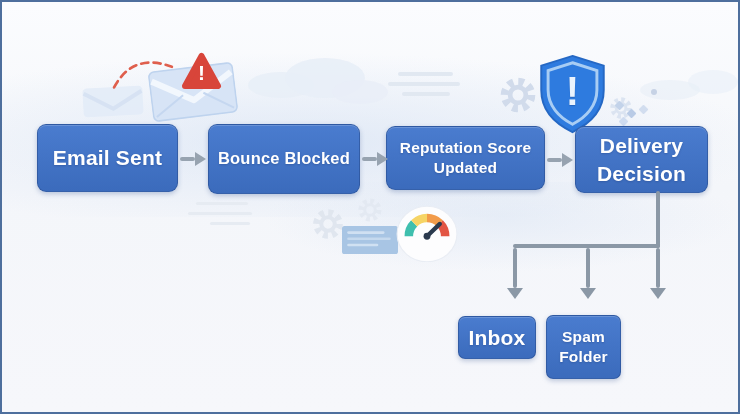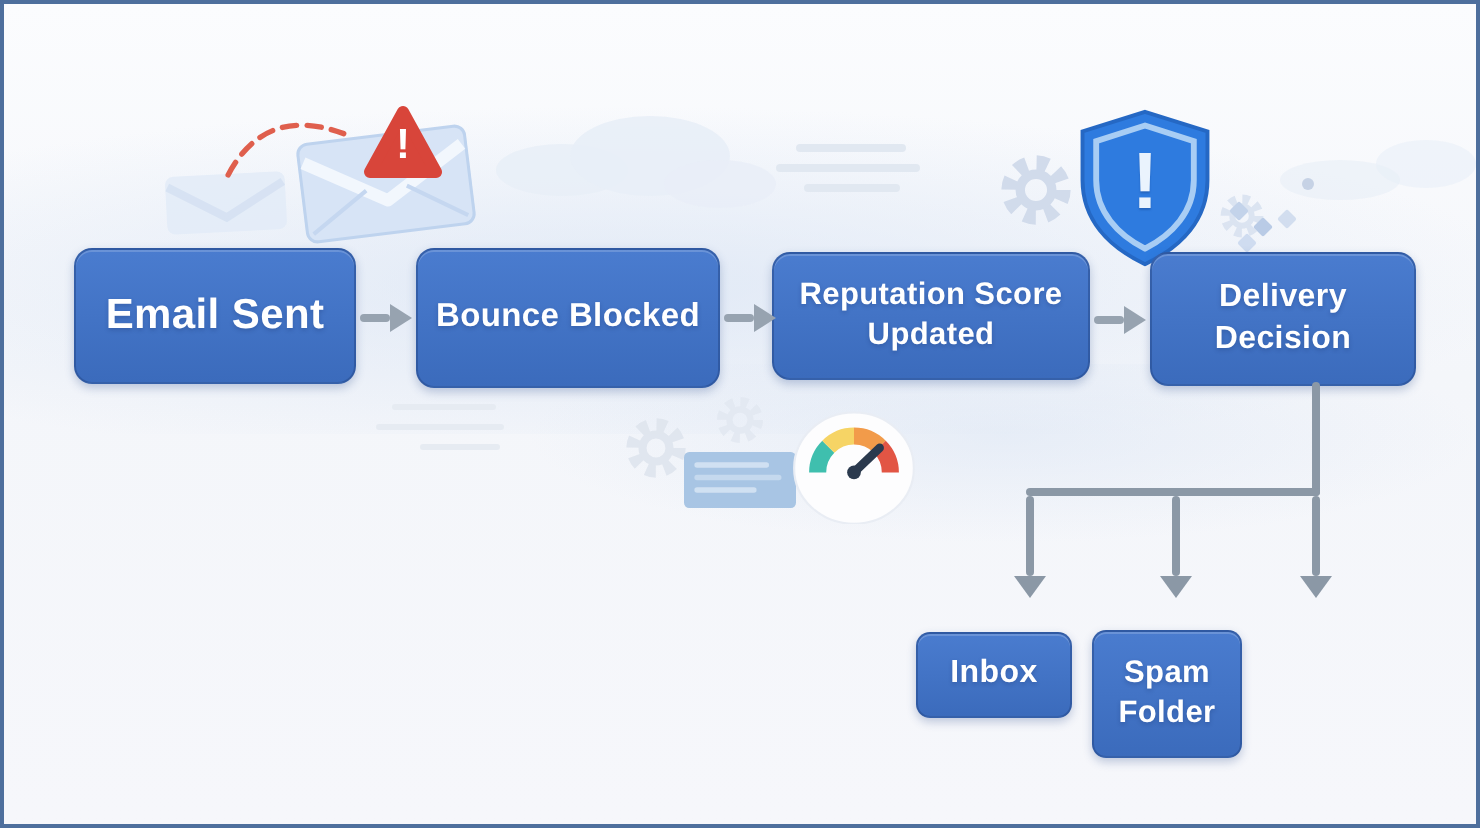--- a/index.html
+++ b/index.html
@@ -37,21 +37,21 @@
   .cloud{border-radius:50%;background:#e8eef7;}
   .sline{height:4px;border-radius:2px;background:#e1e8f1;}
   .fline{height:3px;border-radius:2px;background:#e6ebf2;}
   .cube{width:7px;height:7px;background:#c3d3ea;transform:rotate(45deg);border-radius:1px;}
   .dot{border-radius:50%;background:#c6d2e5;}
   .shield-excl{
     left:0;top:10px;width:100%;text-align:center;color:#eaf3fd;font-weight:700;
     font-size:40px;line-height:56px;text-shadow:0 1px 1px rgba(20,60,130,.35);
   }
   .tri-excl{left:0;top:7px;width:100%;text-align:center;color:#fff;font-weight:700;font-size:21px;line-height:30px;}
-  .fs17{font-size:21px;} .fs165{font-size:16.5px;} .fs16{font-size:16px;} .fs155{font-size:15.5px;}
+  .fs17{font-size:21px;} .fs165{font-size:16.5px;} .fs16{font-size:21px;} .fs155{font-size:15.5px;}
 </style>
 </head>
 <body>
 
 <div id="canvas">
 
   <div class="abs band"></div>
   <div class="abs band2"></div>
 
   <div class="abs cloud" style="left:246px;top:70px;width:66px;height:26px;opacity:.85"></div>

